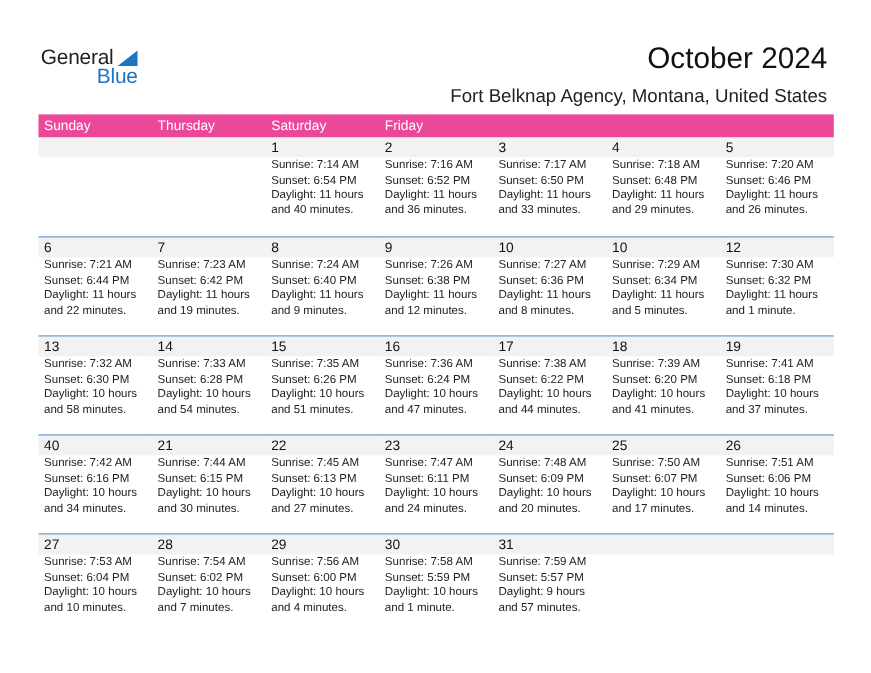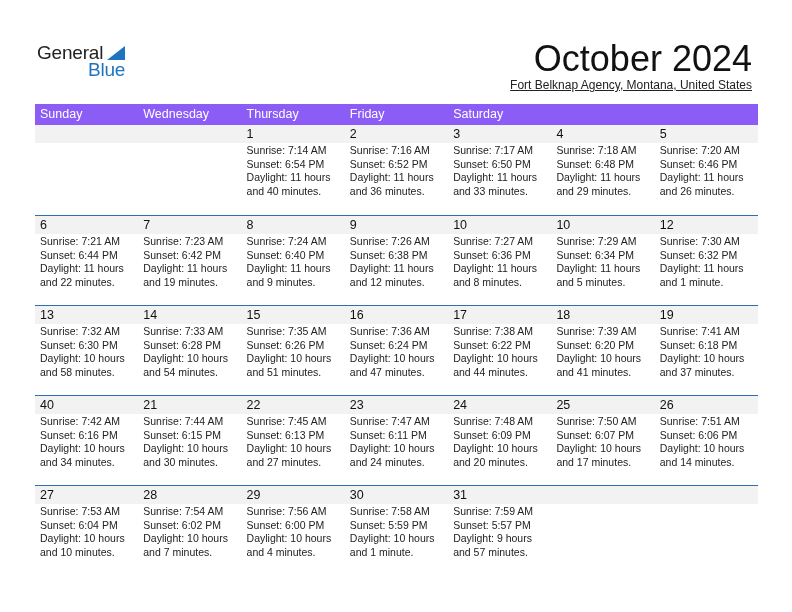--- a/index.html
+++ b/index.html
@@ -6,25 +6,25 @@
     html, body { width: 792px; height: 612px; background: #ffffff; overflow: hidden; }
     body { font-family: "Liberation Sans", "DejaVu Sans", sans-serif; color: #1a1a1a; position: relative; }
 
     .logo { position: absolute; left: 37px; top: 42px; width: 100px; height: 40px; }
     .logo .general { position: absolute; left: 0; top: 0; font-size: 19px; color: #222; letter-spacing: -0.2px; }
     .logo .blue { position: absolute; left: 51px; top: 17px; font-size: 19px; color: #1f74c0; letter-spacing: -0.2px; }
     .logo .tri { position: absolute; left: 70px; top: 4px; width: 0; height: 0;
       border-left: 0 solid transparent; border-right: 18px solid transparent;
       border-bottom: 14px solid #1f74c0; transform: scaleX(-1); }
 
-    .title { position: absolute; right: 40px; top: 38px; font-size: 36px; color: #111; text-align: right; }
-    .subtitle { position: absolute; right: 40px; top: 78px; font-size: 12px; color: #222; text-decoration: underline; }
+    .title { position: absolute; right: 40px; top: 38px; font-size: 27px; color: #111; text-align: right; }
+    .subtitle { position: absolute; right: 40px; top: 78px; font-size: 17px; color: #222; }
 
     .calendar { position: absolute; left: 35px; top: 104px; width: 723px; }
-    .head-row { display: grid; grid-template-columns: repeat(7, 1fr); background: #8b5cf6; height: 21px; }
+    .head-row { display: grid; grid-template-columns: repeat(7, 1fr); background: #ec4899; height: 21px; }
     .head-cell { color: #ffffff; font-size: 12.5px; line-height: 21px; padding-left: 5px; }
 
     .week { display: grid; grid-template-columns: repeat(7, 1fr); height: 90px; border-top: 1px solid #2e6fb3; }
     .week.first { border-top: none; height: 90px; }
     .day { position: relative; }
     .date-strip { background: #f2f2f2; height: 18px; font-size: 12.5px; line-height: 18px; padding-left: 5px; color: #111; }
     .info { padding-left: 5px; padding-top: 1px; font-size: 10.5px; line-height: 13.6px; color: #222; }
     .info div { white-space: nowrap; }
   </style>
 </head>
@@ -35,24 +35,23 @@
   <span class="tri"></span>
   <span class="blue">Blue</span>
 </div>
 
 <div class="title">October 2024</div>
 <div class="subtitle">Fort Belknap Agency, Montana, United States</div>
 
 <div class="calendar">
   <div class="head-row">
     <div class="head-cell">Sunday</div>
-    <div class="head-cell">Wednesday</div>
     <div class="head-cell">Thursday</div>
+    <div class="head-cell">Saturday</div>
     <div class="head-cell">Friday</div>
-    <div class="head-cell">Saturday</div>
   </div>
   <div id="weeks-container">
       <div class="week first">
         <div class="day">
           <div class="date-strip"></div>
         </div>
         <div class="day">
           <div class="date-strip"></div>
         </div>
         <div class="day">

